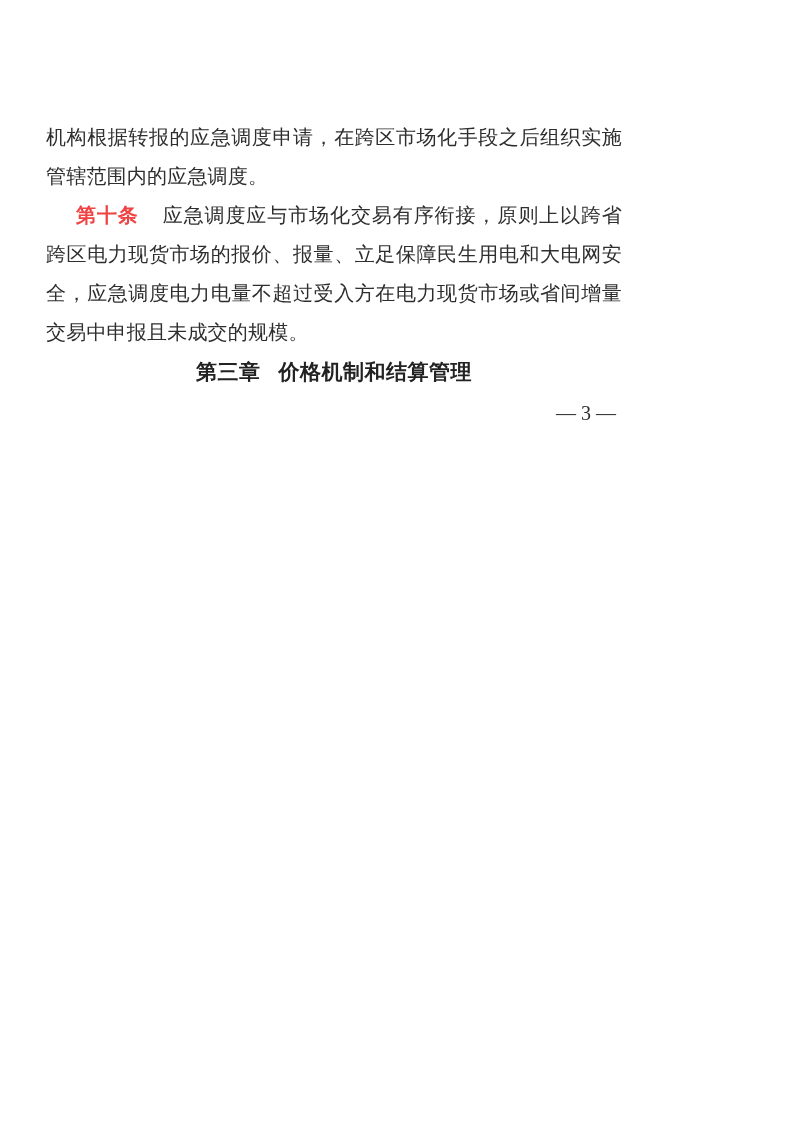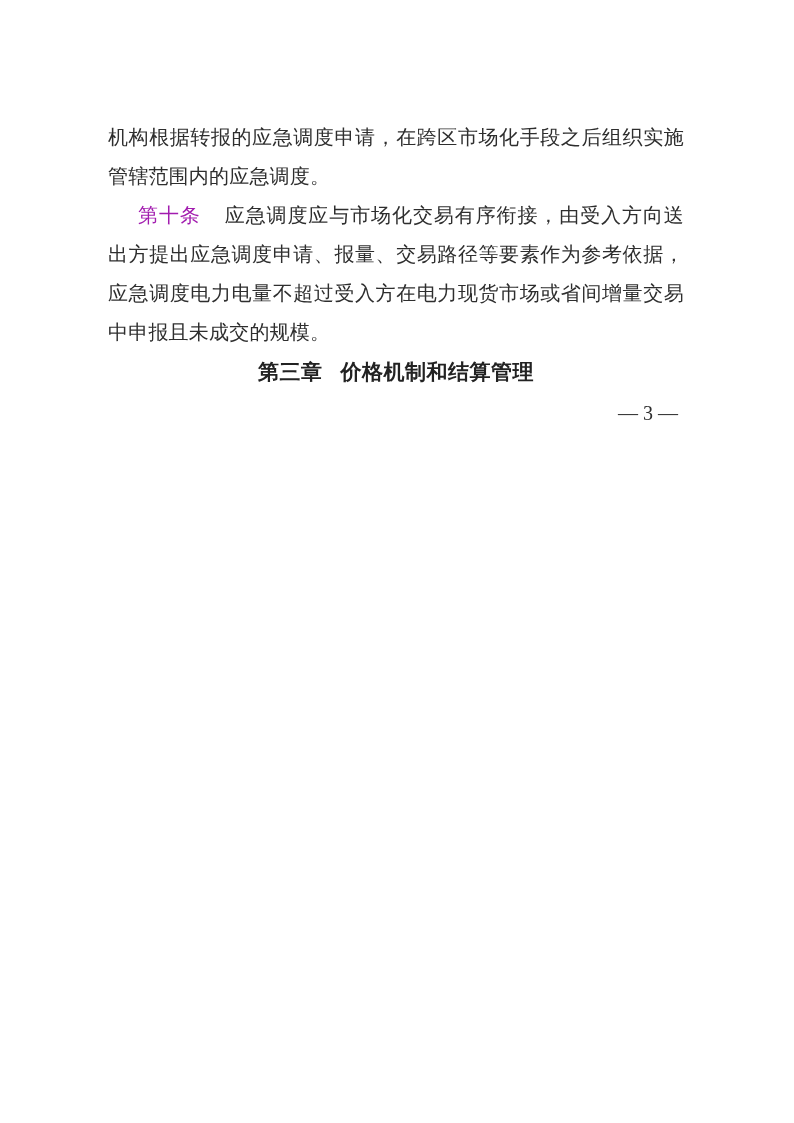--- a/index.html
+++ b/index.html
@@ -6,43 +6,43 @@
     margin: 0;
     padding: 0;
     background: #ffffff;
   }
   .page {
     position: relative;
     width: 690px;
     height: 1123px;
     background: #ffffff;
     box-sizing: border-box;
-    padding: 118px 110px 0 108px;
+    padding: 118px 110px 0 46px;
     font-family: "Liberation Serif", "DejaVu Serif", serif;
     color: #2e2e2e;
     overflow: hidden;
   }
   .body-text {
     width: 576px;
   }
   .para {
     margin: 0;
     font-size: 20px;
     line-height: 39px;
     text-align: justify;
     text-justify: inter-ideograph;
     letter-spacing: 0.2px;
   }
   .para.article {
     text-indent: 30px;
   }
   .article-label {
     font-family: "Liberation Sans", "DejaVu Sans", sans-serif;
-    font-weight: normal;
-    color: #a21caf;
+    font-weight: bold;
+    color: #ef4444;
     margin-right: 24px;
   }
   .chapter-heading {
     margin: 0;
     font-size: 21px;
     line-height: 39px;
     font-family: "Liberation Sans", "DejaVu Sans", sans-serif;
     font-weight: bold;
     color: #222222;
     text-align: center;
@@ -61,21 +61,21 @@
   }
 </style>
 </head>
 <body>
 
 <div class="page">
   <div class="body-text">
 
     <p class="para continuation"><span>机构根据转报的应急调度申请，在跨区市场化手段之后组织实施管辖范围内的应急调度。</span></p>
 
-    <p class="para article"><span class="article-label">第十条</span><span>应急调度应与市场化交易有序衔接，由受入方向送出方提出应急调度申请、报量、交易路径等要素作为参考依据，应急调度电力电量不超过受入方在电力现货市场或省间增量交易中申报且未成交的规模。</span></p>
+    <p class="para article"><span class="article-label">第十条</span><span>应急调度应与市场化交易有序衔接，原则上以跨省跨区电力现货市场的报价、报量、立足保障民生用电和大电网安全，应急调度电力电量不超过受入方在电力现货市场或省间增量交易中申报且未成交的规模。</span></p>
 
 
 
 
     <h2 class="chapter-heading"><span class="chapter-num">第三章</span><span>价格机制和结算管理</span></h2>
 
 
     <div class="page-footer"><span>— 3 —</span></div>
 
   </div>

